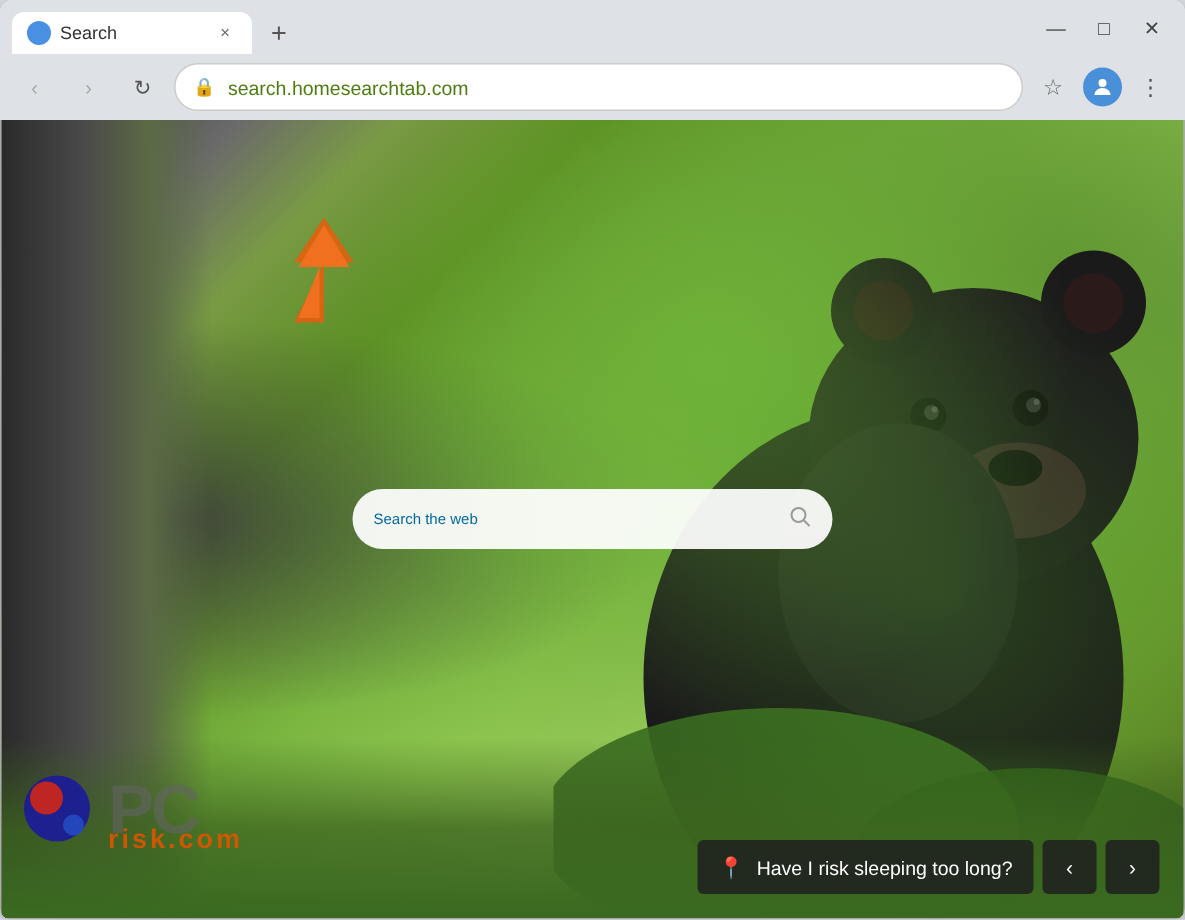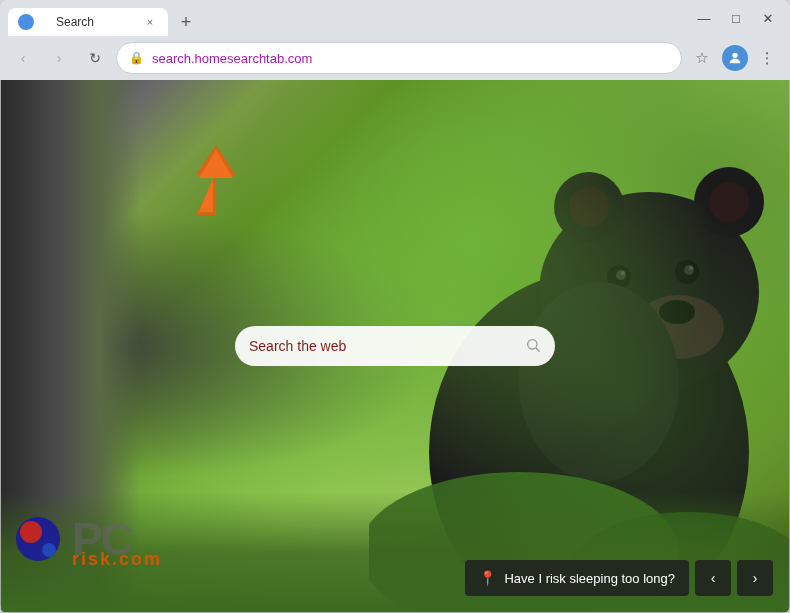--- a/index.html
+++ b/index.html
@@ -36,21 +36,21 @@
       padding-top: 6px;
     }
 
     .tab {
       display: flex;
       align-items: center;
       background: #ffffff;
       height: 28px;
       border-radius: 8px 8px 0 0;
       padding: 0 10px;
-      gap: 22px;
+      gap: 6px;
       min-width: 160px;
       max-width: 220px;
       position: relative;
     }
 
     .tab-favicon {
       width: 16px;
       height: 16px;
       background: #4a90e2;
       border-radius: 50%;
@@ -151,21 +151,21 @@
 
     .address-bar .lock-icon {
       font-size: 12px;
       color: #888;
       flex-shrink: 0;
     }
 
     .address-text {
       flex: 1;
       font-size: 13px;
-      color: #a21caf;
+      color: #4d7c0f;
       white-space: nowrap;
       overflow: hidden;
     }
 
     .bookmark-btn {
       width: 28px;
       height: 28px;
       display: flex;
       align-items: center;
       justify-content: center;
@@ -289,22 +289,22 @@
       background: rgba(255,255,255,0.93);
       border-radius: 20px;
       display: flex;
       align-items: center;
       padding: 0 14px;
       gap: 8px;
     }
 
     .search-input-text {
       flex: 1;
-      font-size: 14px;
-      color: #7f1d1d;
+      font-size: 10px;
+      color: #0369a1;
     }
 
     .search-icon {
       font-size: 15px;
       color: #999;
     }
 
     
     .pcrisk-logo {
       position: absolute;

